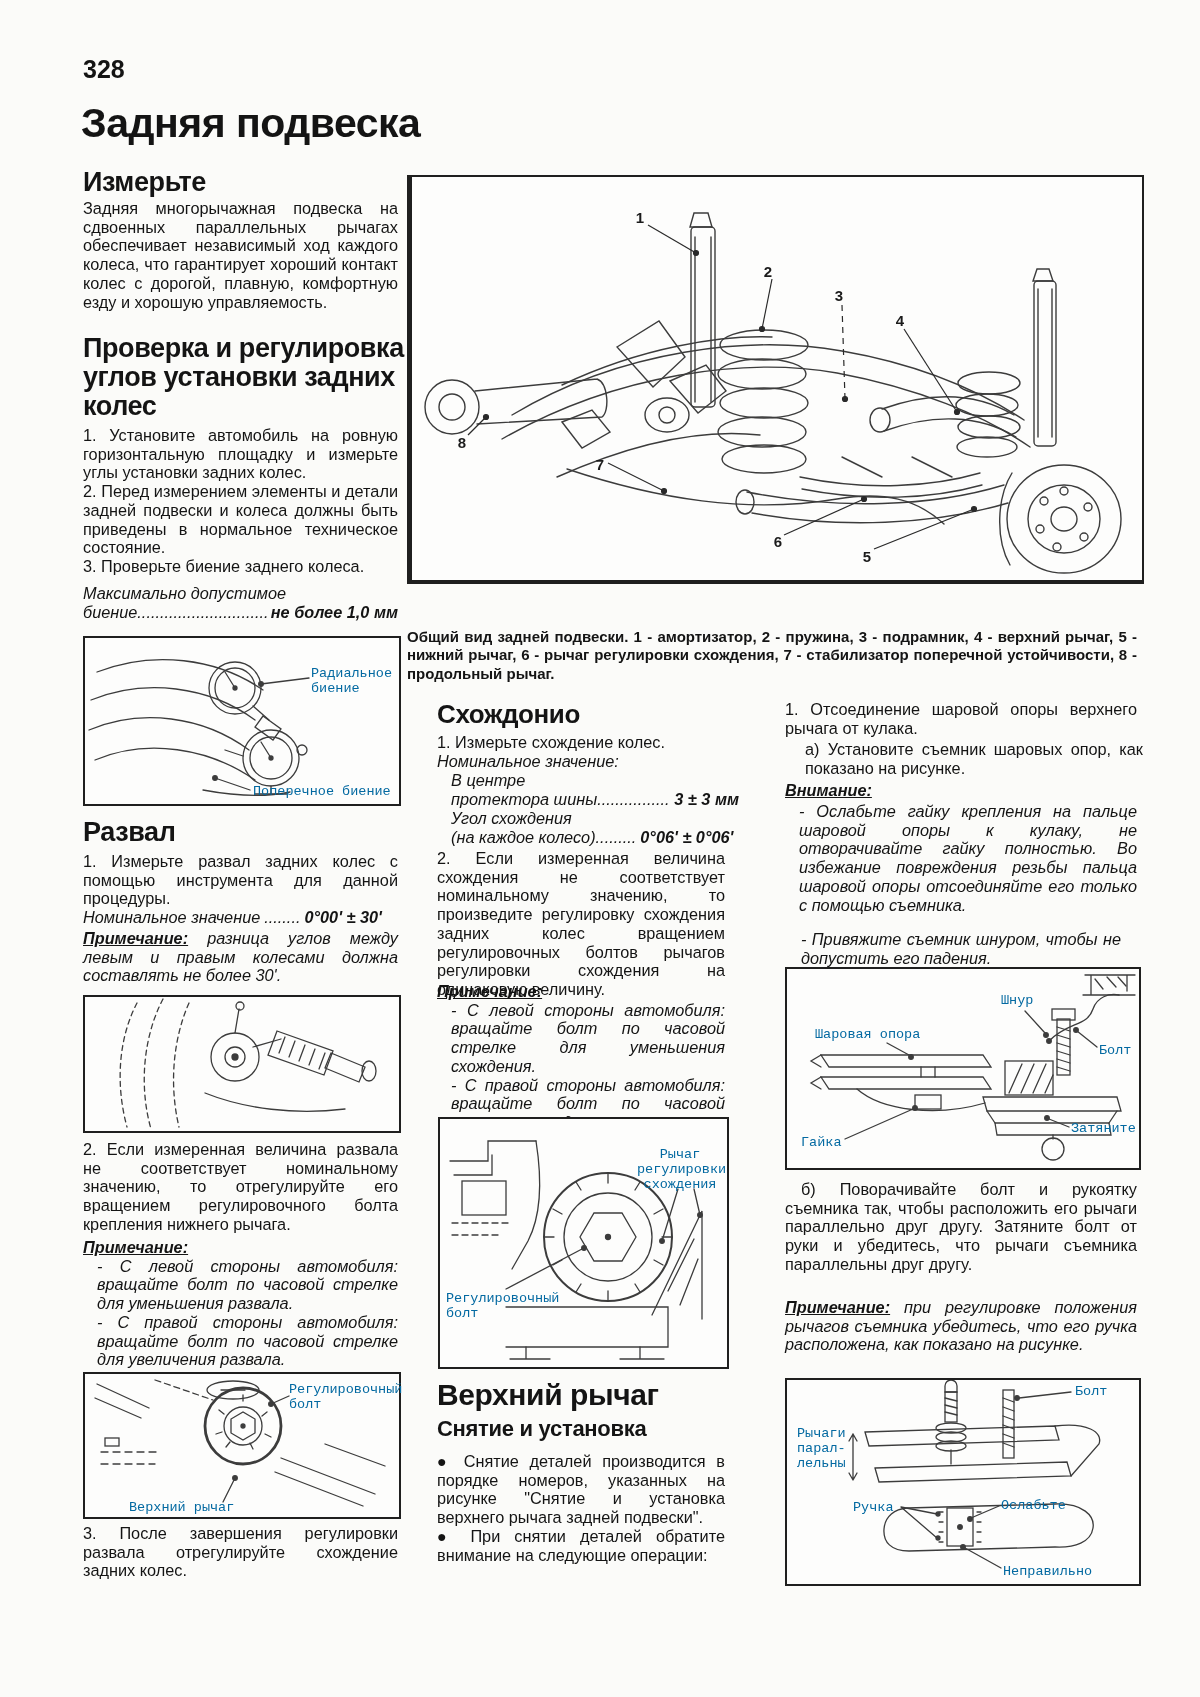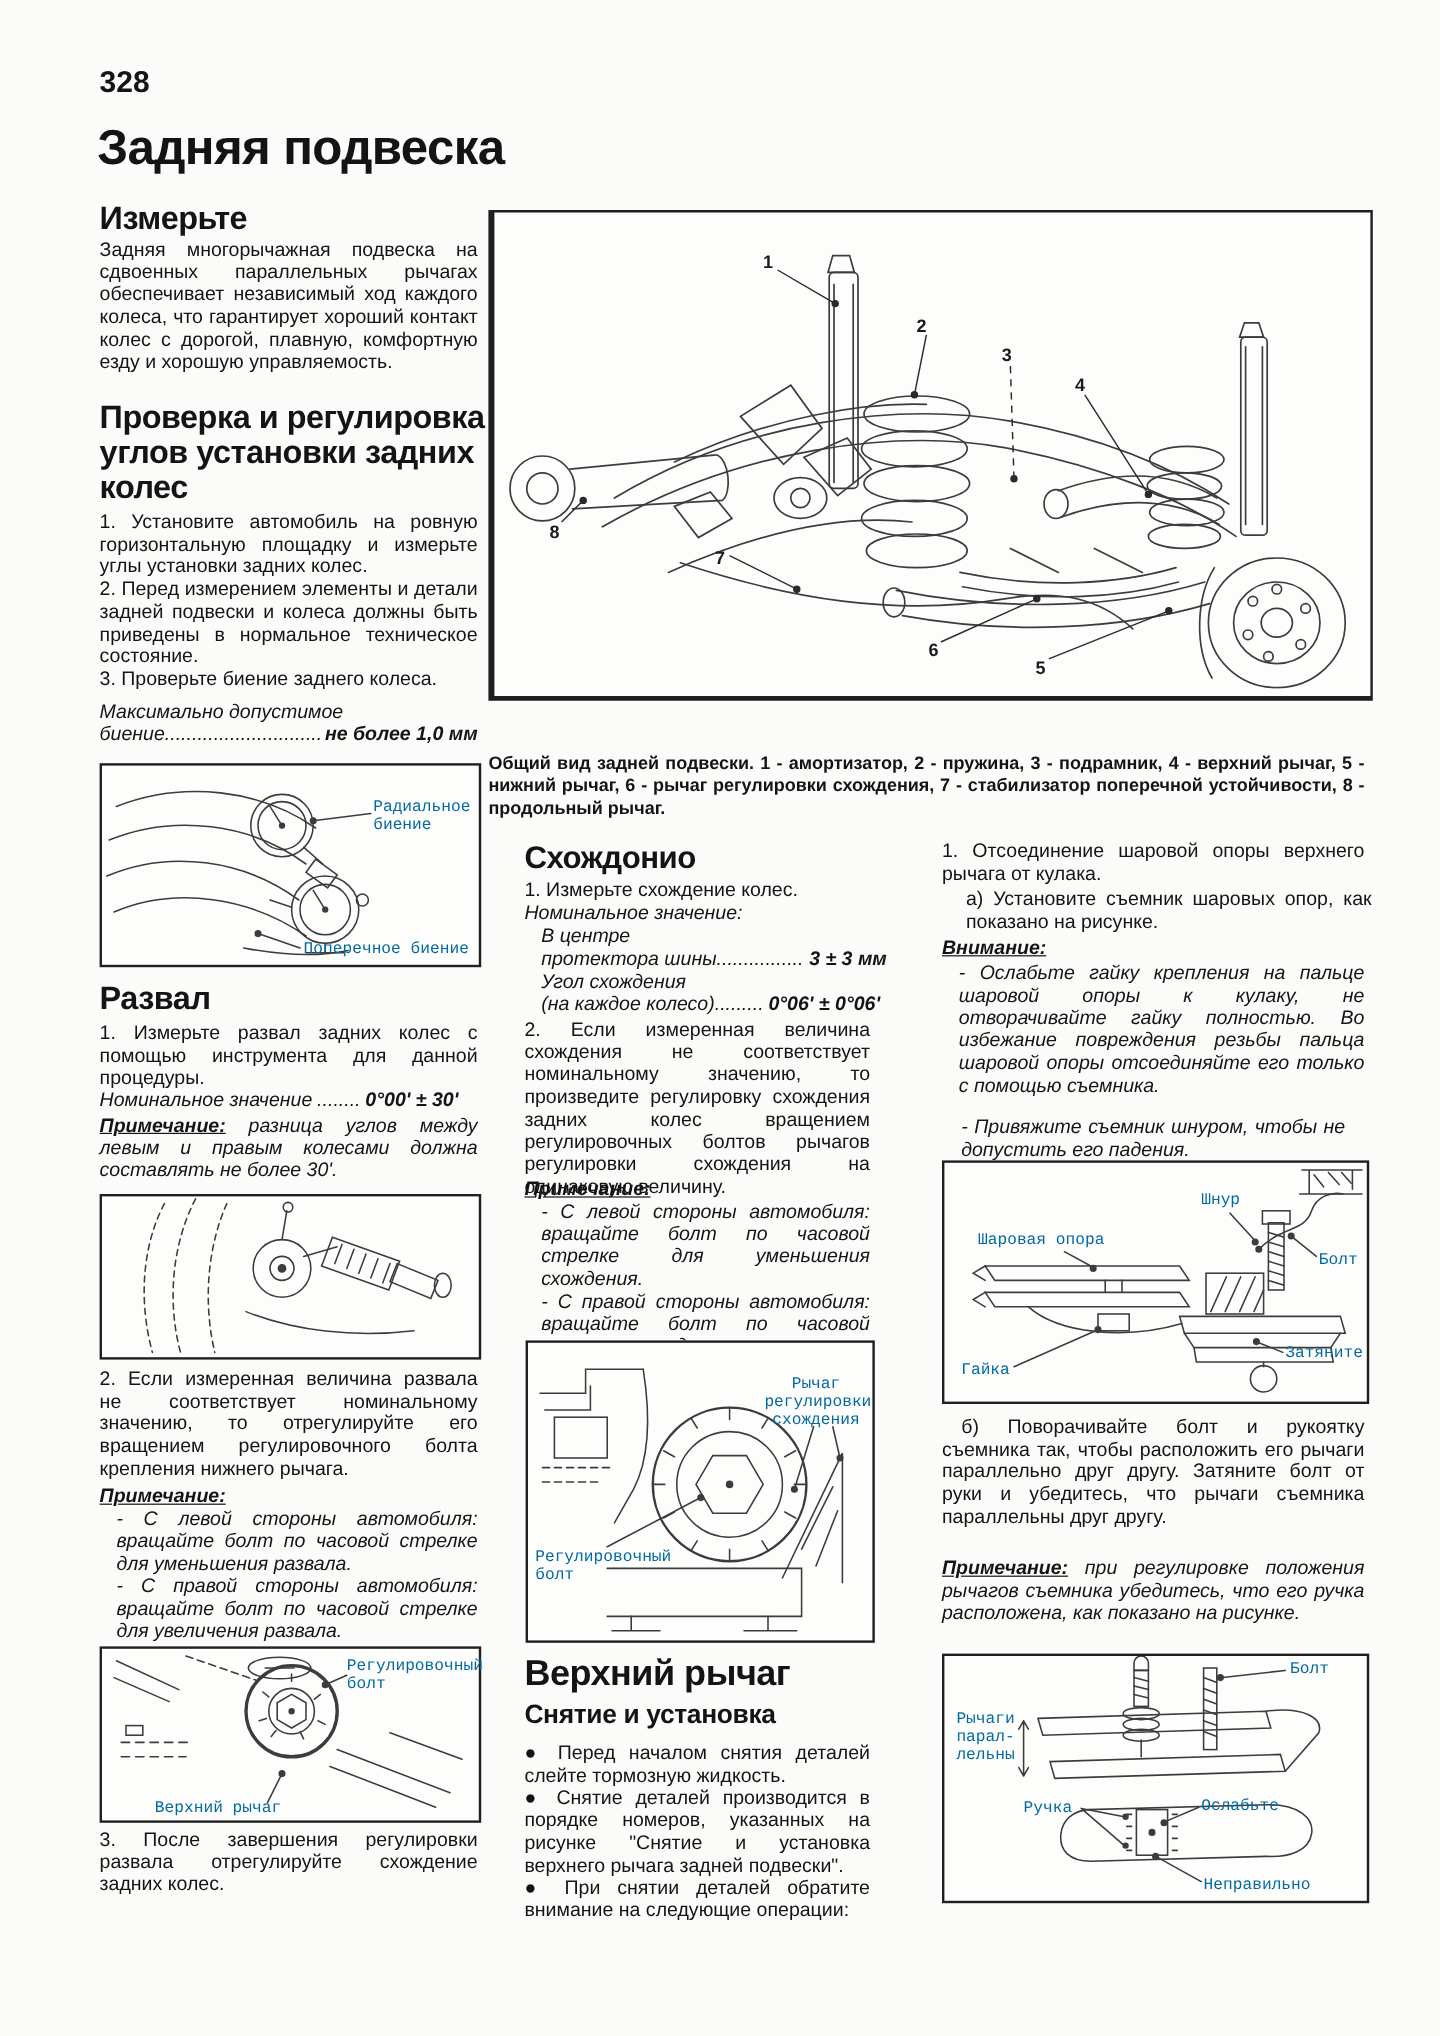--- a/index.html
+++ b/index.html
@@ -275,21 +275,20 @@
           <circle cx="144" cy="129" r="2.3" fill="#3c3c3c"></circle>
       </g>
     </svg>
     <div class="figlabel" style="right:4px;top:12px;width:86px;text-align:center;margin-top:16px;">Рычаг регулировки схождения</div>
     <div class="figlabel" style="left:6px;top:172px;width:112px;">Регулировочный болт</div>
   </div>
 
   <p class="t hd2" style="left:437px;top:1378px;">Верхний рычаг</p>
   <p class="t hd3" style="left:437px;top:1416px;">Снятие и установка</p>
   <div class="t" style="left:437px;top:1452px;width:288px;">
-    <p class="body" style="margin:0;">●  Перед началом снятия деталей слейте тормозную жидкость.</p>
     <p class="body" style="margin:0;">●  Снятие деталей производится в порядке номеров, указанных на рисунке "Снятие и установка верхнего рычага задней подвески".</p>
     <p class="body" style="margin:0;">●  При снятии деталей обратите внимание на следующие операции:</p>
   </div>
 
   <p class="t body" style="left:785px;top:700px;width:352px;">1. Отсоединение шаровой опоры верхнего рычага от кулака.</p>
   <p class="t body" style="left:785px;top:740px;width:338px;padding-left:20px;">а) Установите съемник шаровых опор, как показано на рисунке.</p>
   <p class="t body nl" style="left:785px;top:781px;">Внимание:</p>
   <div class="t" style="left:785px;top:802px;width:352px;">
     <p class="body it ind" style="margin:0;">-  Ослабьте гайку крепления на пальце шаровой опоры к кулаку, не отворачивайте гайку полностью. Во избежание повреждения резьбы пальца шаровой опоры отсоединяйте его только с помощью съемника.</p>
     <p class="body it" style="margin:16px;">-  Привяжите съемник шнуром, чтобы не допустить его падения.</p>

